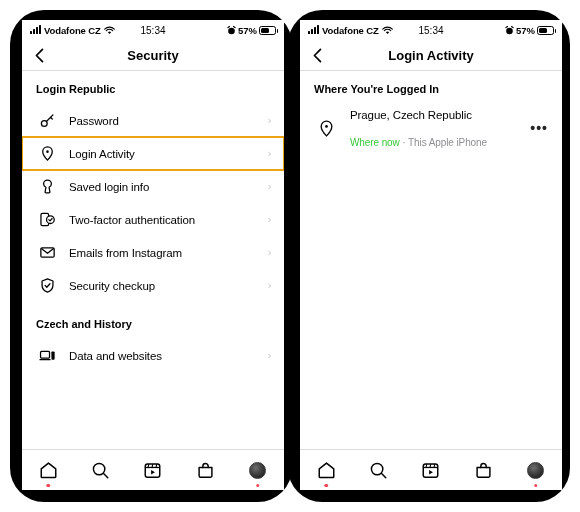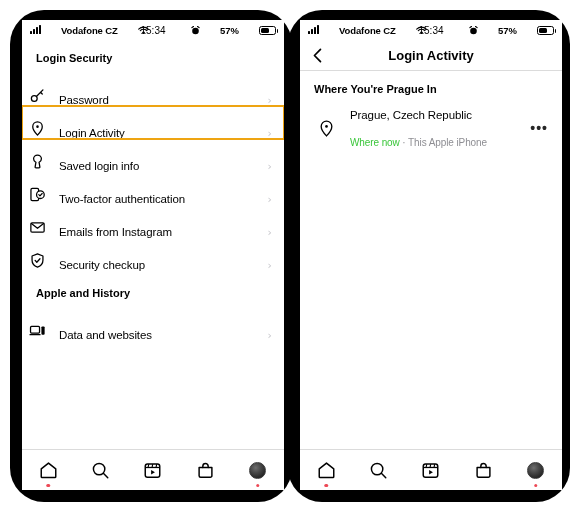--- a/index.html
+++ b/index.html
@@ -32,23 +32,23 @@
   
   .statusbar{
     height:20px;
     display:flex;align-items:center;
     padding:0 8px;
     font-size:9.5px;
     font-weight:bold;
     color:#000;
     position:relative;
   }
-  .sb-left{display:flex;align-items:center;gap:20px;}
+  .sb-left{display:flex;align-items:center;gap:3px;}
   .sb-center{position:absolute;left:0;right:0;text-align:center;font-size:10px;font-weight:normal;pointer-events:none;}
-  .sb-right{margin-left:auto;display:flex;align-items:center;gap:20px;position:relative;z-index:2;}
+  .sb-right{margin-left:auto;display:flex;align-items:center;gap:2px;position:relative;z-index:2;}
   .bars{display:inline-flex;align-items:flex-end;gap:1px;height:8px;}
   .bars i{display:block;width:2px;background:#000;border-radius:.5px;}
   .bars i:nth-child(1){height:3px;}
   .bars i:nth-child(2){height:5px;}
   .bars i:nth-child(3){height:7px;}
   .bars i:nth-child(4){height:9px;}
   .carrier{font-size:9.5px;font-weight:bold;letter-spacing:-.1px;}
   .batt{
     width:17px;height:9px;border:1px solid #000;border-radius:2.5px;
     position:relative;display:inline-block;box-sizing:border-box;
@@ -79,23 +79,23 @@
 
   
   .content{height:calc(470px - 20px - 30px - 40px);background:#fff;position:relative;}
 
   .section-header{
     font-size:11px;font-weight:bold;color:#000;
     padding:12px 14px 9px 14px;
   }
 
   .row{
-    display:flex;align-items:flex-end;
+    display:flex;align-items:center;
     height:33px;
-    padding:0 12px 0 4px;
+    padding:0 12px 0 14px;
     position:relative;
     cursor:pointer;
     background:#fff;
   }
   .row .ico{
     width:22px;height:22px;flex:0 0 22px;
     display:flex;align-items:center;justify-content:center;
     margin-right:11px;
   }
   .row .lbl{font-size:11.5px;color:#000;flex:1;letter-spacing:-.1px;}
@@ -185,207 +185,111 @@
               <path d="M1.2 2.2 3.2.6M10.8 2.2 8.8.6" stroke="#000" stroke-width="1.6" stroke-linecap="round"></path>
             </svg>
         </span>
         <span class="pct">57%</span>
         <span class="batt">
             <span></span>
           </span>
       </div>
     </div>
 
-
-    <div class="content">
-
-      <div class="section-header">Login Security</div>
-
-      <div class="row">
-        <span class="ico">
-          <svg width="17" height="17" viewBox="0 0 20 20">
-              <circle cx="6.2" cy="13.6" r="3.4" stroke="#000" stroke-width="1.5" fill="none"></circle>
-              <path d="M8.7 11.1 16.4 3.4M13.6 6.2l2 2" stroke="#000" stroke-width="1.5" fill="none" stroke-linecap="round"></path>
-            </svg>
-        </span>
-        <span class="lbl">Password</span>
-        <span class="chev">›</span>
-      </div>
-
-      <div class="row highlighted">
-        <span class="ico">
-          <svg width="17" height="17" viewBox="0 0 20 20">
-              <path d="M10 2.2c3.1 0 5.6 2.5 5.6 5.6 0 4-5.6 10-5.6 10S4.4 11.8 4.4 7.8C4.4 4.7 6.9 2.2 10 2.2z" stroke="#000" stroke-width="1.5" fill="none"></path>
-              <circle cx="10" cy="7.8" r="1.5" fill="#000"></circle>
-            </svg>
-        </span>
-        <span class="lbl">Login Activity</span>
-        <span class="chev">›</span>
-      </div>
-
-      <div class="row">
-        <span class="ico">
-          <svg width="17" height="17" viewBox="0 0 20 20">
-              <path d="M10 2.4c2.6 0 4.6 2 4.6 4.5 0 1.9-1.1 3.4-2.7 4.1l.9 5.5a1 1 0 0 1-1 1.1H8.2a1 1 0 0 1-1-1.1l.9-5.5c-1.6-.7-2.7-2.2-2.7-4.1 0-2.5 2-4.5 4.6-4.5z" stroke="#000" stroke-width="1.5" fill="none"></path>
-            </svg>
-        </span>
-        <span class="lbl">Saved login info</span>
-        <span class="chev">›</span>
-      </div>
-
-      <div class="row">
-        <span class="ico">
-          <svg width="17" height="17" viewBox="0 0 20 20">
-              <rect x="2.3" y="2.8" width="9" height="14.4" rx="1.6" stroke="#000" stroke-width="1.5" fill="none"></rect>
-              <circle cx="13.4" cy="10.2" r="4.5" stroke="#000" stroke-width="1.5" fill="#fff"></circle>
-              <path d="M11.5 10.2l1.4 1.4 2.6-2.8" stroke="#000" stroke-width="1.4" fill="none" stroke-linecap="round" stroke-linejoin="round"></path>
-            </svg>
-        </span>
-        <span class="lbl">Two-factor authentication</span>
-        <span class="chev">›</span>
-      </div>
-
-      <div class="row">
-        <span class="ico">
-          <svg width="17" height="17" viewBox="0 0 20 20">
-              <rect x="2.2" y="4.6" width="15.6" height="10.8" rx="1.4" stroke="#000" stroke-width="1.5" fill="none"></rect>
-              <path d="M2.8 5.4 10 11l7.2-5.6" stroke="#000" stroke-width="1.5" fill="none" stroke-linecap="round" stroke-linejoin="round"></path>
-            </svg>
-        </span>
-        <span class="lbl">Emails from Instagram</span>
-        <span class="chev">›</span>
-      </div>
-
-      <div class="row">
-        <span class="ico">
-          <svg width="17" height="17" viewBox="0 0 20 20">
-              <path d="M10 2.1l6.4 2.6v5.1c0 4-2.7 6.8-6.4 8.1-3.7-1.3-6.4-4.1-6.4-8.1V4.7L10 2.1z" stroke="#000" stroke-width="1.5" fill="none" stroke-linejoin="round"></path>
-              <path d="M7.2 9.9l2 2.1 3.7-4" stroke="#000" stroke-width="1.5" fill="none" stroke-linecap="round" stroke-linejoin="round"></path>
-            </svg>
-        </span>
-        <span class="lbl">Security checkup</span>
-        <span class="chev">›</span>
-      </div>
-
-      <div class="section-header" style="padding-top:16px;">Apple and History</div>
-
-      <div class="row">
-        <span class="ico">
-          <svg width="17" height="17" viewBox="0 0 20 20">
-              <rect x="1.8" y="5.2" width="10.6" height="7.8" rx="1.2" stroke="#000" stroke-width="1.5" fill="none"></rect>
-              <path d="M1.2 14.9h11.8" stroke="#000" stroke-width="1.5" stroke-linecap="round"></path>
-              <rect x="14.6" y="5.2" width="3.8" height="9.7" rx="1.1" fill="#000"></rect>
-            </svg>
-        </span>
-        <span class="lbl">Data and websites</span>
-        <span class="chev">›</span>
-      </div>
-    </div>
-
-    <div class="tabbar">
-      <div class="tab">
-        <span>
-          <svg width="19" height="19" viewBox="0 0 22 22">
-              <path d="M2.6 9.2 11 2.4l8.4 6.8v9.1a.9.9 0 0 1-.9.9H3.5a.9.9 0 0 1-.9-.9V9.2z" stroke="#000" stroke-width="1.7" fill="none" stroke-linejoin="round"></path>
-            </svg>
-        </span>
-        <span class="dot-badge"></span>
-      </div>
-      <div class="tab">
-        <span>
-          <svg width="19" height="19" viewBox="0 0 22 22">
-              <circle cx="9.4" cy="9.4" r="6.6" stroke="#000" stroke-width="1.7" fill="none"></circle>
-              <path d="M14.3 14.3 19.4 19.4" stroke="#000" stroke-width="1.7" stroke-linecap="round"></path>
-            </svg>
-        </span>
-      </div>
-      <div class="tab">
-        <span>
-          <svg width="19" height="19" viewBox="0 0 22 22">
-              <rect x="2.6" y="3.4" width="16.8" height="15.4" rx="2.6" stroke="#000" stroke-width="1.7" fill="none"></rect>
-              <path d="M2.9 7.5h16.2" stroke="#000" stroke-width="1.5"></path>
-              <path d="M6.7 3.6 5.9 7.4M11.3 3.6l-.8 3.8M15.9 3.6l-.8 3.8" stroke="#000" stroke-width="1.3"></path>
-              <path d="M9.4 10.4l4.4 2.6-4.4 2.6v-5.2z" fill="#000"></path>
-            </svg>
-        </span>
-      </div>
-      <div class="tab">
-        <span>
-          <svg width="19" height="19" viewBox="0 0 22 22">
-              <path d="M3.6 7.4h14.8v9.6a1.8 1.8 0 0 1-1.8 1.8H5.4a1.8 1.8 0 0 1-1.8-1.8V7.4z" stroke="#000" stroke-width="1.7" fill="none" stroke-linejoin="round"></path>
-              <path d="M7.9 7.4V6.1a3.1 3.1 0 0 1 6.2 0v1.3" stroke="#000" stroke-width="1.7" fill="none" stroke-linecap="round"></path>
-            </svg>
-        </span>
-      </div>
-      <div class="tab">
-        <span class="avatar"></span>
-        <span class="dot-badge"></span>
-      </div>
-    </div>
-  </div>
-
-  <div class="bezel right"></div>
-  <div class="screen right">
-
-    <div class="statusbar">
-      <div class="sb-left">
-        <span class="bars">
-            <i></i>
-            <i></i>
-            <i></i>
-            <i></i>
-          </span>
-        <span class="carrier">Vodafone CZ</span>
-        <span>
-          <svg width="11" height="9" viewBox="0 0 16 12">
-              <path d="M8 11.2 5.6 8.6a3.4 3.4 0 0 1 4.8 0L8 11.2z" fill="#000"></path>
-              <path d="M3.3 6.3a6.7 6.7 0 0 1 9.4 0" stroke="#000" stroke-width="1.6" fill="none" stroke-linecap="round"></path>
-              <path d="M1 3.9a10.1 10.1 0 0 1 14 0" stroke="#000" stroke-width="1.6" fill="none" stroke-linecap="round"></path>
-            </svg>
-        </span>
-      </div>
-      <div class="sb-center">15:34</div>
-      <div class="sb-right">
-        <span>
-          <svg width="9" height="9" viewBox="0 0 12 12">
-              <circle cx="6" cy="6.6" r="4.4" fill="#000"></circle>
-              <path d="M1.2 2.2 3.2.6M10.8 2.2 8.8.6" stroke="#000" stroke-width="1.6" stroke-linecap="round"></path>
-            </svg>
-        </span>
-        <span class="pct">57%</span>
-        <span class="batt">
-            <span></span>
-          </span>
-      </div>
-    </div>
-
     <div class="navbar">
       <div class="back-btn">
         <svg width="9" height="15" viewBox="0 0 10 16">
             <path d="M8.3 1.2 1.6 8l6.7 6.8" stroke="#000" stroke-width="1.9" fill="none" stroke-linecap="round" stroke-linejoin="round"></path>
           </svg>
       </div>
-      <div class="nav-title">Login Activity</div>
+      <div class="nav-title">Security</div>
     </div>
 
     <div class="content">
-      <div class="section-header">Where You're Prague In</div>
-
-      <div class="login-row">
-        <span class="ico">
-          <svg width="19" height="19" viewBox="0 0 20 20">
-              <path d="M10 2.2c3.1 0 5.6 2.5 5.6 5.6 0 4-5.6 10-5.6 10S4.4 11.8 4.4 7.8C4.4 4.7 6.9 2.2 10 2.2z" stroke="#000" stroke-width="1.4" fill="none"></path>
-              <circle cx="10" cy="7.8" r="1.4" fill="#000"></circle>
-            </svg>
-        </span>
-        <span class="login-text">
-          <span class="login-place">Prague, Czech Republic</span>
-          <span class="login-sub"><span class="active">Where now</span><span class="dev"> · </span><span class="dev">This Apple iPhone</span></span>
-        </span>
-        <span class="dots">•••</span>
+
+      <div class="section-header">Login Republic</div>
+
+      <div class="row">
+        <span class="ico">
+          <svg width="17" height="17" viewBox="0 0 20 20">
+              <circle cx="6.2" cy="13.6" r="3.4" stroke="#000" stroke-width="1.5" fill="none"></circle>
+              <path d="M8.7 11.1 16.4 3.4M13.6 6.2l2 2" stroke="#000" stroke-width="1.5" fill="none" stroke-linecap="round"></path>
+            </svg>
+        </span>
+        <span class="lbl">Password</span>
+        <span class="chev">›</span>
+      </div>
+
+      <div class="row highlighted">
+        <span class="ico">
+          <svg width="17" height="17" viewBox="0 0 20 20">
+              <path d="M10 2.2c3.1 0 5.6 2.5 5.6 5.6 0 4-5.6 10-5.6 10S4.4 11.8 4.4 7.8C4.4 4.7 6.9 2.2 10 2.2z" stroke="#000" stroke-width="1.5" fill="none"></path>
+              <circle cx="10" cy="7.8" r="1.5" fill="#000"></circle>
+            </svg>
+        </span>
+        <span class="lbl">Login Activity</span>
+        <span class="chev">›</span>
+      </div>
+
+      <div class="row">
+        <span class="ico">
+          <svg width="17" height="17" viewBox="0 0 20 20">
+              <path d="M10 2.4c2.6 0 4.6 2 4.6 4.5 0 1.9-1.1 3.4-2.7 4.1l.9 5.5a1 1 0 0 1-1 1.1H8.2a1 1 0 0 1-1-1.1l.9-5.5c-1.6-.7-2.7-2.2-2.7-4.1 0-2.5 2-4.5 4.6-4.5z" stroke="#000" stroke-width="1.5" fill="none"></path>
+            </svg>
+        </span>
+        <span class="lbl">Saved login info</span>
+        <span class="chev">›</span>
+      </div>
+
+      <div class="row">
+        <span class="ico">
+          <svg width="17" height="17" viewBox="0 0 20 20">
+              <rect x="2.3" y="2.8" width="9" height="14.4" rx="1.6" stroke="#000" stroke-width="1.5" fill="none"></rect>
+              <circle cx="13.4" cy="10.2" r="4.5" stroke="#000" stroke-width="1.5" fill="#fff"></circle>
+              <path d="M11.5 10.2l1.4 1.4 2.6-2.8" stroke="#000" stroke-width="1.4" fill="none" stroke-linecap="round" stroke-linejoin="round"></path>
+            </svg>
+        </span>
+        <span class="lbl">Two-factor authentication</span>
+        <span class="chev">›</span>
+      </div>
+
+      <div class="row">
+        <span class="ico">
+          <svg width="17" height="17" viewBox="0 0 20 20">
+              <rect x="2.2" y="4.6" width="15.6" height="10.8" rx="1.4" stroke="#000" stroke-width="1.5" fill="none"></rect>
+              <path d="M2.8 5.4 10 11l7.2-5.6" stroke="#000" stroke-width="1.5" fill="none" stroke-linecap="round" stroke-linejoin="round"></path>
+            </svg>
+        </span>
+        <span class="lbl">Emails from Instagram</span>
+        <span class="chev">›</span>
+      </div>
+
+      <div class="row">
+        <span class="ico">
+          <svg width="17" height="17" viewBox="0 0 20 20">
+              <path d="M10 2.1l6.4 2.6v5.1c0 4-2.7 6.8-6.4 8.1-3.7-1.3-6.4-4.1-6.4-8.1V4.7L10 2.1z" stroke="#000" stroke-width="1.5" fill="none" stroke-linejoin="round"></path>
+              <path d="M7.2 9.9l2 2.1 3.7-4" stroke="#000" stroke-width="1.5" fill="none" stroke-linecap="round" stroke-linejoin="round"></path>
+            </svg>
+        </span>
+        <span class="lbl">Security checkup</span>
+        <span class="chev">›</span>
+      </div>
+
+      <div class="section-header" style="padding-top:16px;">Czech and History</div>
+
+      <div class="row">
+        <span class="ico">
+          <svg width="17" height="17" viewBox="0 0 20 20">
+              <rect x="1.8" y="5.2" width="10.6" height="7.8" rx="1.2" stroke="#000" stroke-width="1.5" fill="none"></rect>
+              <path d="M1.2 14.9h11.8" stroke="#000" stroke-width="1.5" stroke-linecap="round"></path>
+              <rect x="14.6" y="5.2" width="3.8" height="9.7" rx="1.1" fill="#000"></rect>
+            </svg>
+        </span>
+        <span class="lbl">Data and websites</span>
+        <span class="chev">›</span>
       </div>
     </div>
 
     <div class="tabbar">
       <div class="tab">
         <span>
           <svg width="19" height="19" viewBox="0 0 22 22">
               <path d="M2.6 9.2 11 2.4l8.4 6.8v9.1a.9.9 0 0 1-.9.9H3.5a.9.9 0 0 1-.9-.9V9.2z" stroke="#000" stroke-width="1.7" fill="none" stroke-linejoin="round"></path>
             </svg>
         </span>
@@ -417,13 +321,117 @@
             </svg>
         </span>
       </div>
       <div class="tab">
         <span class="avatar"></span>
         <span class="dot-badge"></span>
       </div>
     </div>
   </div>
 
+  <div class="bezel right"></div>
+  <div class="screen right">
+
+    <div class="statusbar">
+      <div class="sb-left">
+        <span class="bars">
+            <i></i>
+            <i></i>
+            <i></i>
+            <i></i>
+          </span>
+        <span class="carrier">Vodafone CZ</span>
+        <span>
+          <svg width="11" height="9" viewBox="0 0 16 12">
+              <path d="M8 11.2 5.6 8.6a3.4 3.4 0 0 1 4.8 0L8 11.2z" fill="#000"></path>
+              <path d="M3.3 6.3a6.7 6.7 0 0 1 9.4 0" stroke="#000" stroke-width="1.6" fill="none" stroke-linecap="round"></path>
+              <path d="M1 3.9a10.1 10.1 0 0 1 14 0" stroke="#000" stroke-width="1.6" fill="none" stroke-linecap="round"></path>
+            </svg>
+        </span>
+      </div>
+      <div class="sb-center">15:34</div>
+      <div class="sb-right">
+        <span>
+          <svg width="9" height="9" viewBox="0 0 12 12">
+              <circle cx="6" cy="6.6" r="4.4" fill="#000"></circle>
+              <path d="M1.2 2.2 3.2.6M10.8 2.2 8.8.6" stroke="#000" stroke-width="1.6" stroke-linecap="round"></path>
+            </svg>
+        </span>
+        <span class="pct">57%</span>
+        <span class="batt">
+            <span></span>
+          </span>
+      </div>
+    </div>
+
+    <div class="navbar">
+      <div class="back-btn">
+        <svg width="9" height="15" viewBox="0 0 10 16">
+            <path d="M8.3 1.2 1.6 8l6.7 6.8" stroke="#000" stroke-width="1.9" fill="none" stroke-linecap="round" stroke-linejoin="round"></path>
+          </svg>
+      </div>
+      <div class="nav-title">Login Activity</div>
+    </div>
+
+    <div class="content">
+      <div class="section-header">Where You're Logged In</div>
+
+      <div class="login-row">
+        <span class="ico">
+          <svg width="19" height="19" viewBox="0 0 20 20">
+              <path d="M10 2.2c3.1 0 5.6 2.5 5.6 5.6 0 4-5.6 10-5.6 10S4.4 11.8 4.4 7.8C4.4 4.7 6.9 2.2 10 2.2z" stroke="#000" stroke-width="1.4" fill="none"></path>
+              <circle cx="10" cy="7.8" r="1.4" fill="#000"></circle>
+            </svg>
+        </span>
+        <span class="login-text">
+          <span class="login-place">Prague, Czech Republic</span>
+          <span class="login-sub"><span class="active">Where now</span><span class="dev"> · </span><span class="dev">This Apple iPhone</span></span>
+        </span>
+        <span class="dots">•••</span>
+      </div>
+    </div>
+
+    <div class="tabbar">
+      <div class="tab">
+        <span>
+          <svg width="19" height="19" viewBox="0 0 22 22">
+              <path d="M2.6 9.2 11 2.4l8.4 6.8v9.1a.9.9 0 0 1-.9.9H3.5a.9.9 0 0 1-.9-.9V9.2z" stroke="#000" stroke-width="1.7" fill="none" stroke-linejoin="round"></path>
+            </svg>
+        </span>
+        <span class="dot-badge"></span>
+      </div>
+      <div class="tab">
+        <span>
+          <svg width="19" height="19" viewBox="0 0 22 22">
+              <circle cx="9.4" cy="9.4" r="6.6" stroke="#000" stroke-width="1.7" fill="none"></circle>
+              <path d="M14.3 14.3 19.4 19.4" stroke="#000" stroke-width="1.7" stroke-linecap="round"></path>
+            </svg>
+        </span>
+      </div>
+      <div class="tab">
+        <span>
+          <svg width="19" height="19" viewBox="0 0 22 22">
+              <rect x="2.6" y="3.4" width="16.8" height="15.4" rx="2.6" stroke="#000" stroke-width="1.7" fill="none"></rect>
+              <path d="M2.9 7.5h16.2" stroke="#000" stroke-width="1.5"></path>
+              <path d="M6.7 3.6 5.9 7.4M11.3 3.6l-.8 3.8M15.9 3.6l-.8 3.8" stroke="#000" stroke-width="1.3"></path>
+              <path d="M9.4 10.4l4.4 2.6-4.4 2.6v-5.2z" fill="#000"></path>
+            </svg>
+        </span>
+      </div>
+      <div class="tab">
+        <span>
+          <svg width="19" height="19" viewBox="0 0 22 22">
+              <path d="M3.6 7.4h14.8v9.6a1.8 1.8 0 0 1-1.8 1.8H5.4a1.8 1.8 0 0 1-1.8-1.8V7.4z" stroke="#000" stroke-width="1.7" fill="none" stroke-linejoin="round"></path>
+              <path d="M7.9 7.4V6.1a3.1 3.1 0 0 1 6.2 0v1.3" stroke="#000" stroke-width="1.7" fill="none" stroke-linecap="round"></path>
+            </svg>
+        </span>
+      </div>
+      <div class="tab">
+        <span class="avatar"></span>
+        <span class="dot-badge"></span>
+      </div>
+    </div>
+  </div>
+
 </div>
 
 </body></html>

